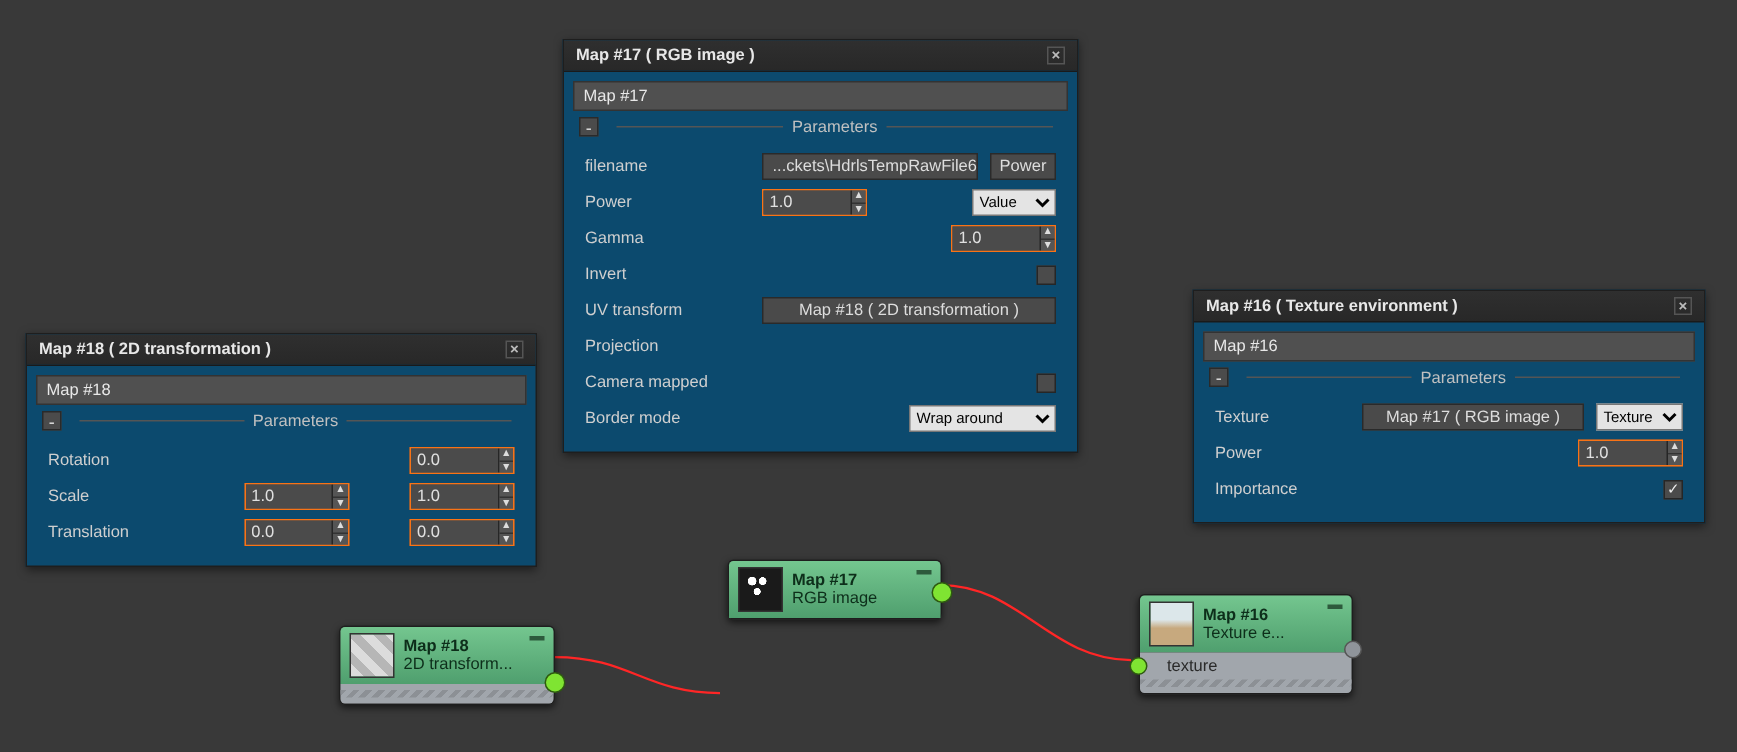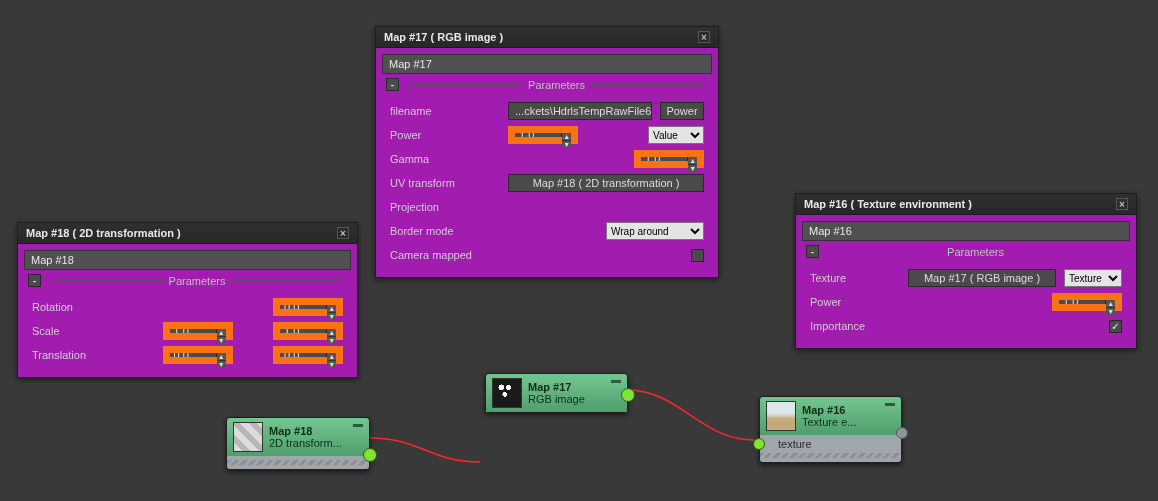--- a/index.html
+++ b/index.html
@@ -6,21 +6,21 @@
   html, body { width: 1158px; height: 501px; overflow: hidden; }
   body {
     background: #393939;
     font-family: Arial, sans-serif;
     font-size: 11px;
     color: #d8d8d8;
     position: relative;
   }
   .panel {
     position: absolute;
-    background: #a21caf;
+    background: #0c4a6e;
     border: 1px solid #1e1e1e;
     box-shadow: 0 2px 6px rgba(0,0,0,0.5);
   }
   .titlebar {
     background: linear-gradient(#2f2f2f,#282828);
     color: #e8e8e8;
     font-weight: bold;
     padding: 4px 8px;
     border-bottom: 1px solid #1a1a1a;
     display: flex;
@@ -63,21 +63,21 @@
     margin: 0 6px;
   }
   .params-body {
     padding: 4px 14px 10px 14px;
   }
   .row { display: flex; align-items: center; height: 24px; gap: 8px; justify-content: space-between; }
   .row .label { width: 90px; color: #cfcfcf; }
   .row .label2 { width: 110px; color: #cfcfcf; }
   .spinner {
     display: flex;
-    border: 7px solid #f97316;
+    border: 1px solid #f97316;
     height: 18px;
     width: 70px;
     background: #4b4b4b;
   }
   .spinner input {
     background: #4b4b4b;
     border: none;
     color: #e0e0e0;
     width: 100%;
     font-size: 11px;
@@ -296,35 +296,39 @@
       <span class="label2">Gamma</span>
       <span class="spinner">
         <input value="1.0" style="">
         <span class="arrows">
             <div>▲</div>
             <div>▼</div>
           </span>
       </span>
     </div>
     <div class="row">
+      <span class="label2">Invert</span>
+      <span class="checkbox"></span>
+    </div>
+    <div class="row">
       <span class="label2">UV transform</span>
       <span class="btn-slot" style="flex:1;">Map #18  ( 2D transformation )</span>
     </div>
     <div class="row">
       <span class="label2">Projection</span>
+    </div>
+    <div class="row">
+      <span class="label2">Camera mapped</span>
+      <span class="checkbox"></span>
     </div>
     <div class="row">
       <span class="label2">Border mode</span>
       <select class="native" style="width:98px;">
         <option>Wrap around</option>
       </select>
-    </div>
-    <div class="row">
-      <span class="label2">Camera mapped</span>
-      <span class="checkbox"></span>
     </div>
   </div>
 </div>
 
 <div class="panel" style="left:795px; top:193px; width:342px;">
   <div class="titlebar">
     <span>Map #16  ( Texture environment )</span>
     <span class="close">×</span>
   </div>
   <div class="name-strip">Map #16</div>

